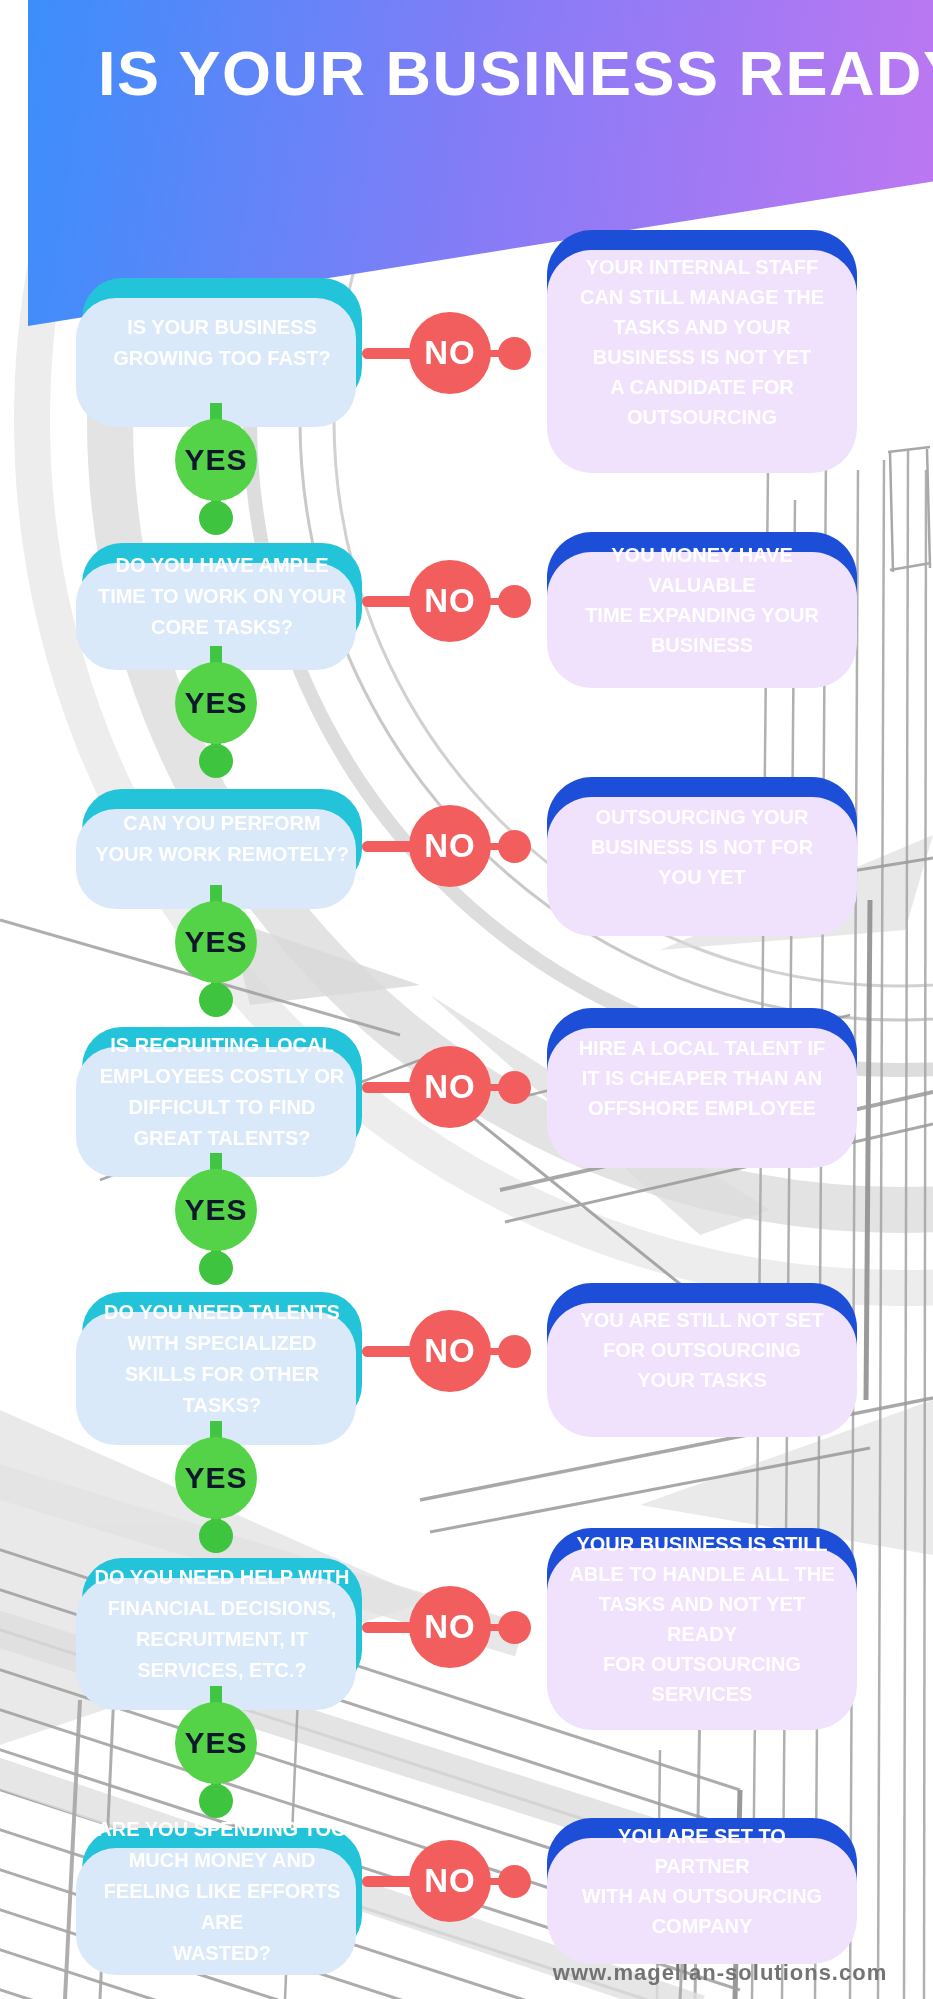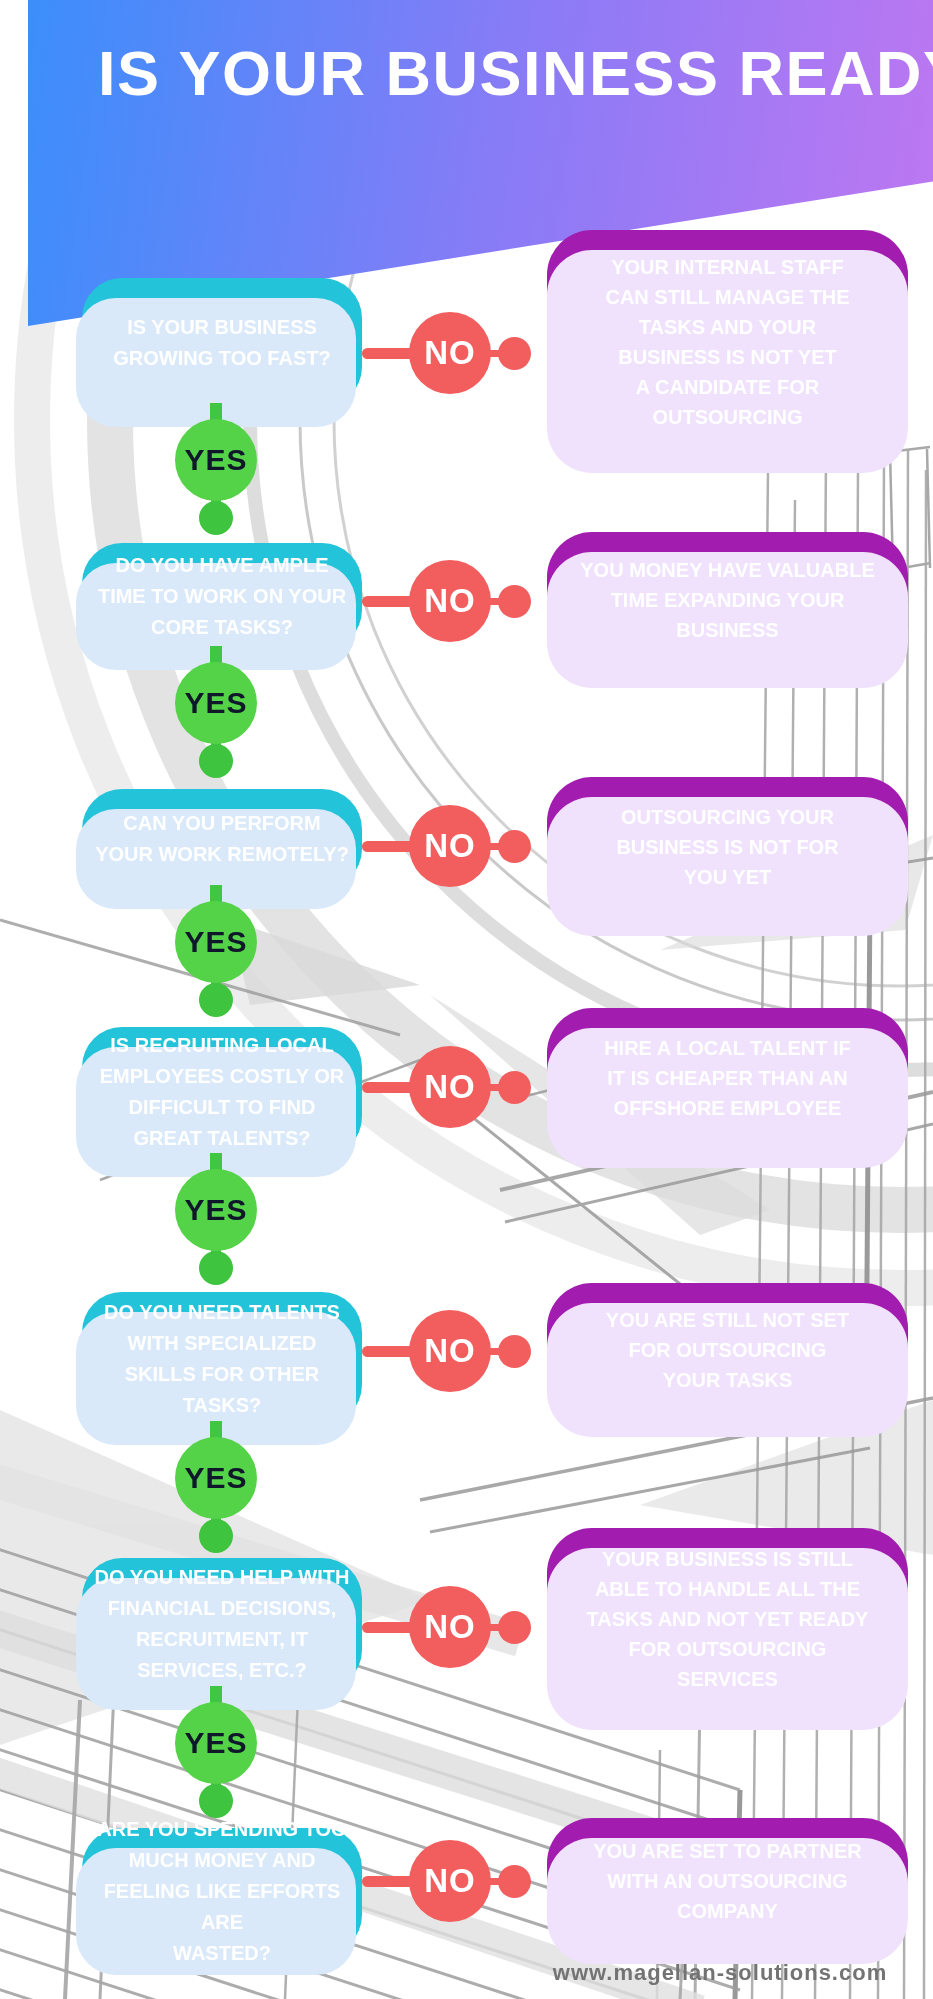--- a/index.html
+++ b/index.html
@@ -24,21 +24,21 @@
   
   .flow{position:absolute;top:0;left:0;width:933px;height:1999px;z-index:2;}
   .qbox,.abox{
     position:absolute;display:flex;align-items:center;justify-content:center;
     color:#fff;font-weight:bold;text-align:center;isolation:isolate;
   }
   .qbox{left:82px;width:280px;background:#23c3d9;border-radius:40px;
     font-size:20px;line-height:31px;padding:16px 8px;box-sizing:border-box;}
   .qbox::before{content:"";position:absolute;inset:0;border-radius:inherit;
     background:#d9e9fa;transform:translate(-6px,20px);z-index:-1;}
-  .abox{left:547px;width:361px;background:#a21caf;border-radius:45px;
+  .abox{left:547px;width:310px;background:#1d4ed8;border-radius:45px;
     font-size:20px;line-height:30px;padding:0 22px;box-sizing:border-box;}
   .abox::before{content:"";position:absolute;inset:0;border-radius:inherit;
     background:#f0e2fd;transform:translate(0,20px);z-index:-1;}
   .boxtext{white-space:pre-line;}
   
   .no-group{position:absolute;left:362px;width:175px;height:83px;text-align:center;}
   .no-line{position:absolute;left:0;top:36px;width:62px;height:11px;
     background:#f25e5e;border-radius:6px;}
   .no-thin{position:absolute;left:118px;top:38px;width:38px;height:7px;
     background:#f25e5e;border-radius:4px;}

